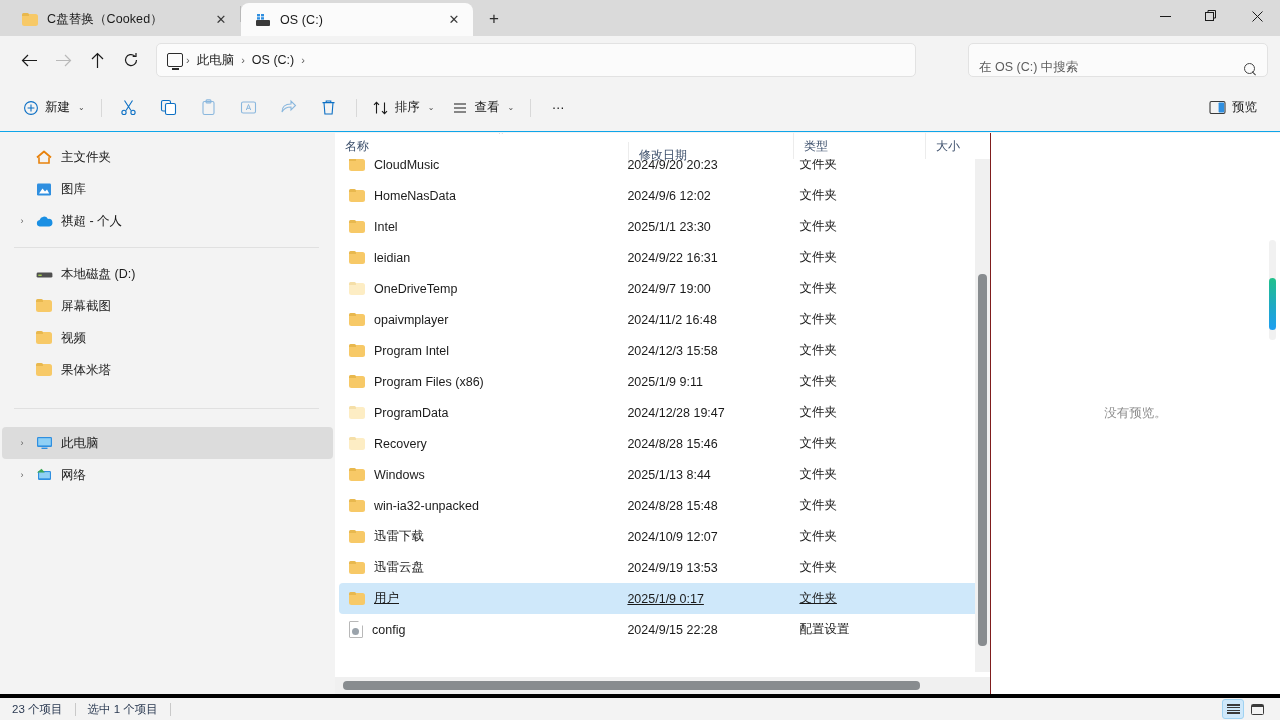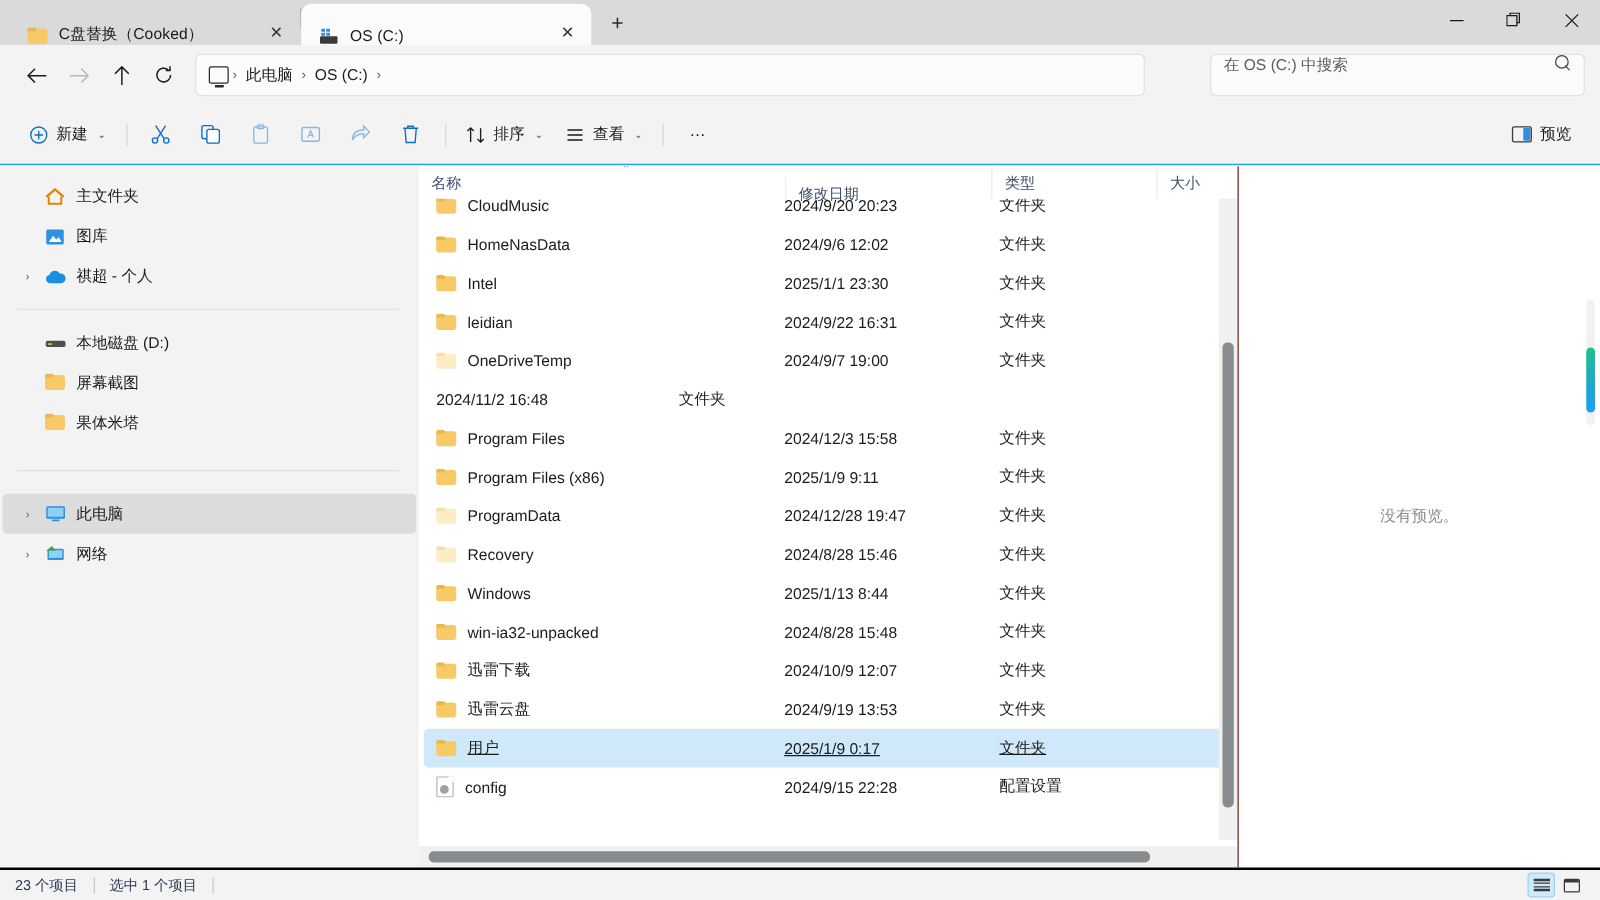--- a/index.html
+++ b/index.html
@@ -15,21 +15,21 @@
   
   .titlebar {
     position: absolute; top: 0; left: 0; width: 1280px; height: 36px;
     background: #dadada;
     display: flex; align-items: flex-end;
   }
   .tabstrip { display: flex; align-items: flex-end; height: 36px; padding-left: 8px; }
   .tab {
     position: relative;
     height: 33px; min-width: 232px;
-    display: flex; align-items: flex-end;
+    display: flex; align-items: center;
     padding: 0 8px 0 14px;
     border-radius: 8px 8px 0 0;
     font-size: 12.5px; color: #1a1a1a;
     gap: 9px;
   }
   .tab.inactive { background: transparent; }
   .tab.active { background: #fbfbfb; }
   .tab .tab-label { flex: 1; white-space: nowrap; overflow: hidden; letter-spacing: .1px; }
   .tab .tab-close {
     width: 22px; height: 22px; border-radius: 4px;
@@ -84,21 +84,21 @@
   .pcicon {
     width: 16px; height: 14px; border: 1.4px solid #2b2b2b; border-radius: 2px;
     position: relative; margin: 0 2px;
   }
   .pcicon::after {
     content: ""; position: absolute; left: 3.5px; bottom: -4px; width: 7px; height: 2px; background: #2b2b2b;
   }
   .searchbox {
     width: 300px; height: 34px; margin-left: auto;
     background: #fbfbfb; border: 1px solid #e2e2e2; border-radius: 5px;
-    display: flex; align-items: flex-start; padding: 0 10px;
+    display: flex; align-items: flex-end; padding: 0 10px;
     font-size: 12.5px; color: #5c5c5c;
   }
   .searchbox .sv { flex: 1; }
   .mag { width: 13px; height: 13px; position: relative; }
   .mag::before {
     content: ""; position: absolute; left: 0; top: 0; width: 9px; height: 9px;
     border: 1.3px solid #444; border-radius: 50%;
   }
   .mag::after {
     content: ""; position: absolute; left: 8px; top: 8px; width: 5px; height: 1.3px;
@@ -221,21 +221,21 @@
   }
   .edgethumb {
     position: absolute; left: 3px; top: 38px; width: 7px; height: 52px;
     border-radius: 4px;
     background: linear-gradient(180deg, #21c08b 0%, #1fa9c6 55%, #1e9ff2 100%);
   }
 
   
   .statusbar {
     position: absolute; left: 0; bottom: 0; width: 1280px; height: 26px;
-    background: #f3f3f3; border-top: 2px solid #000000;
+    background: #f3f3f3; border-top: 4px solid #000000;
     display: flex; align-items: center; padding: 0 12px;
     font-size: 11.5px; color: #2b3a52;
   }
   .status-sep { width: 1px; height: 13px; background: #c9c9c9; margin: 0 12px; }
   .viewtoggles { margin-left: auto; display: flex; gap: 2px; align-items: center; }
   .vt {
     width: 22px; height: 20px; border-radius: 3px;
     display: flex; align-items: center; justify-content: center;
   }
   .vt.active { background: #cfe8fa; border: 1px solid #9fd2f2; }
@@ -461,20 +461,27 @@
   </div>
 
   <div class="navitem">
     <span class="expander"></span>
     <span class="navicon">
         <span class="ficon folder"></span>
       </span>
     <span>屏幕截图</span>
   </div>
 
+  <div class="navitem">
+    <span class="expander"></span>
+    <span class="navicon">
+        <span class="ficon folder"></span>
+      </span>
+    <span>视频</span>
+  </div>
 
   <div class="navitem">
     <span class="expander"></span>
     <span class="navicon">
         <span class="ficon folder"></span>
       </span>
     <span>果体米塔</span>
   </div>
 
   <div class="nav-divider" style="margin-top:22px;margin-bottom:18px;"></div>
@@ -563,28 +570,32 @@
         <div class="row">
           <div class="cell c-name">
             <span class="ficon folder dim"></span>
             <span>OneDriveTemp</span>
           </div>
           <div class="cell c-date">2024/9/7 19:00</div>
           <div class="cell c-type">文件夹</div>
           <div class="cell c-size"></div>
         </div>
         <div class="row">
+          <div class="cell c-name">
+            <span class="ficon folder"></span>
+            <span>opaivmplayer</span>
+          </div>
           <div class="cell c-date">2024/11/2 16:48</div>
           <div class="cell c-type">文件夹</div>
           <div class="cell c-size"></div>
         </div>
         <div class="row">
           <div class="cell c-name">
             <span class="ficon folder"></span>
-            <span>Program Files</span>
+            <span>Program Intel</span>
           </div>
           <div class="cell c-date">2024/12/3 15:58</div>
           <div class="cell c-type">文件夹</div>
           <div class="cell c-size"></div>
         </div>
         <div class="row">
           <div class="cell c-name">
             <span class="ficon folder"></span>
             <span>Program Files (x86)</span>
           </div>

